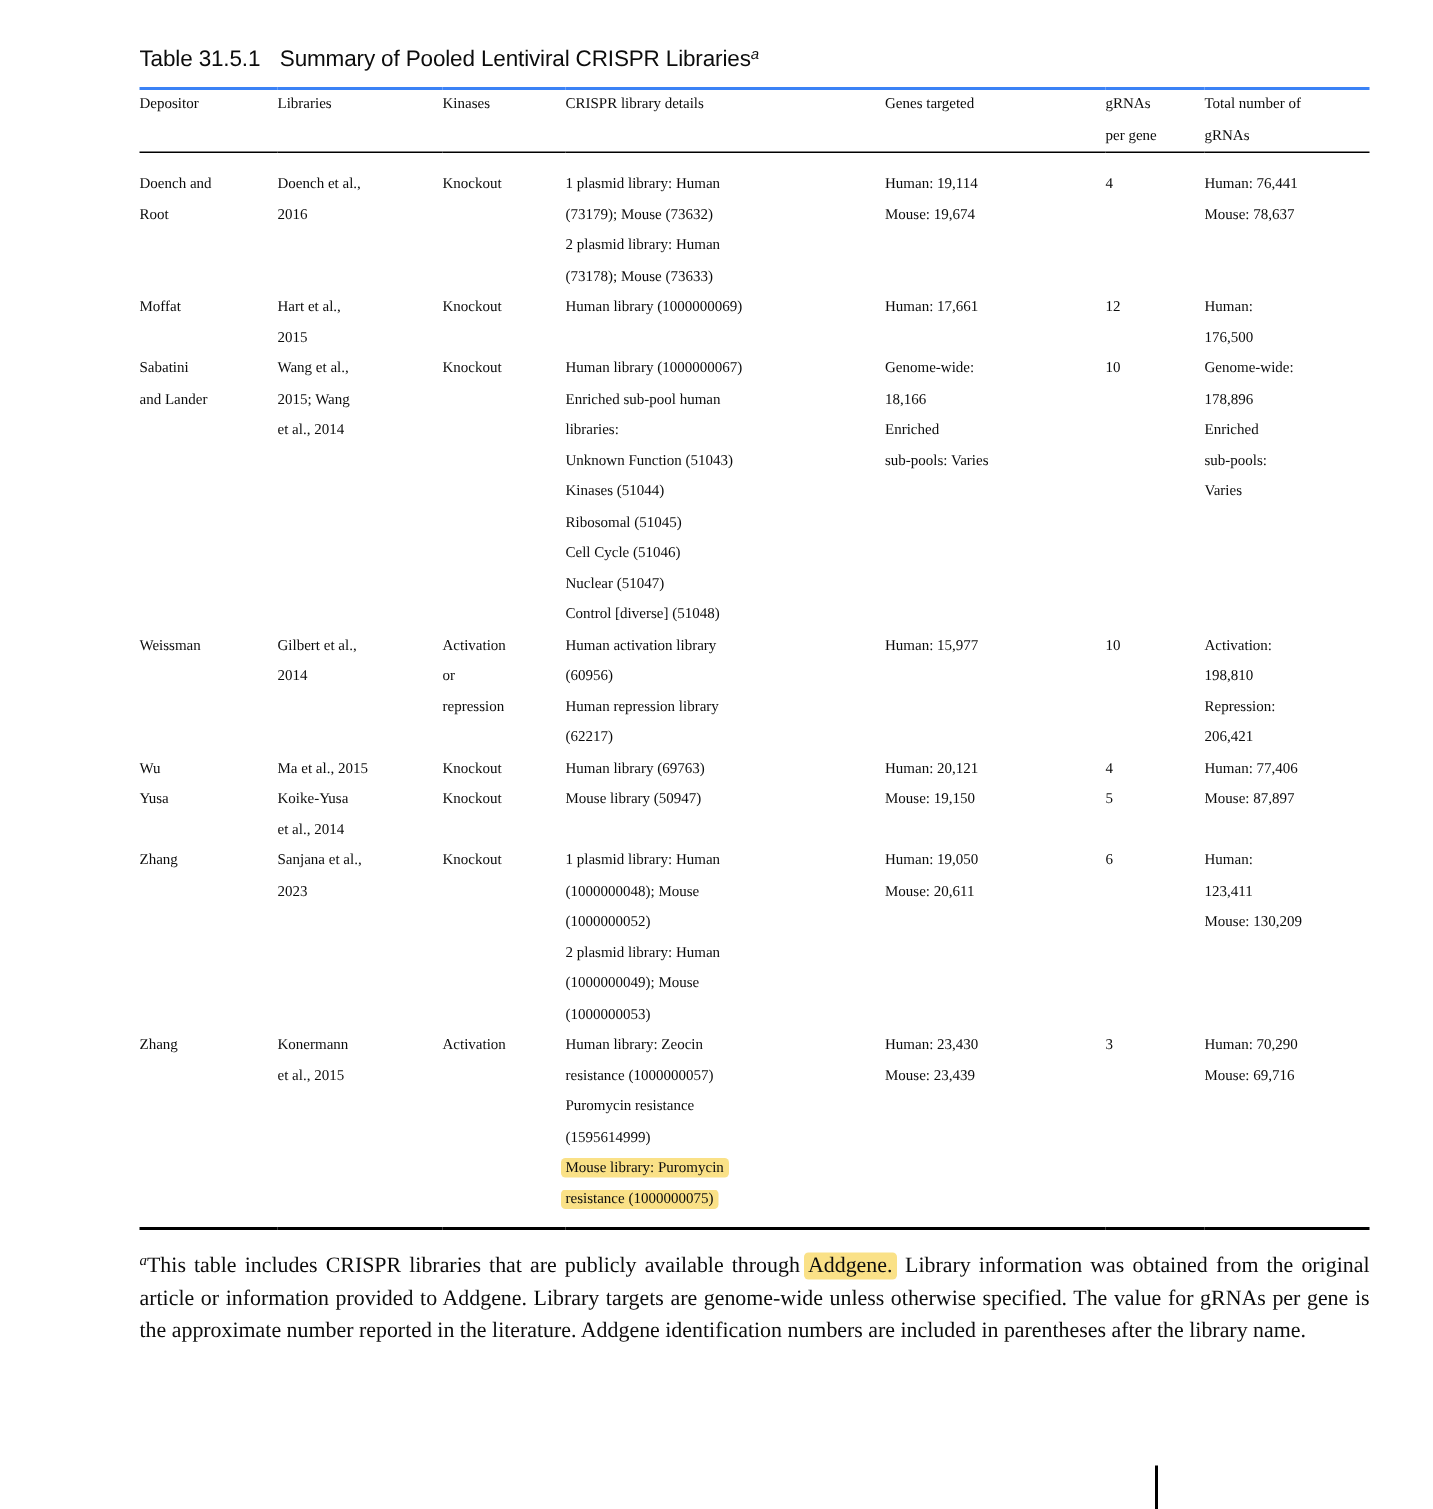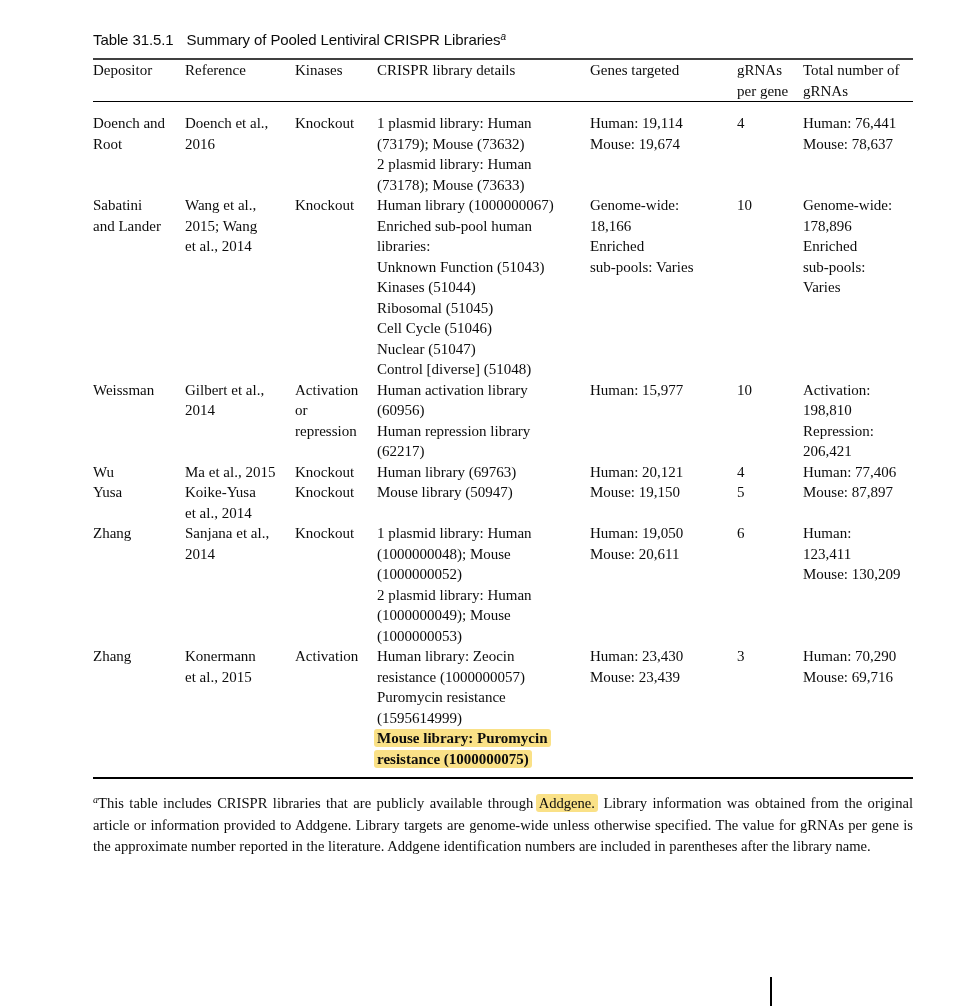--- a/index.html
+++ b/index.html
@@ -28,23 +28,23 @@
     font-size: 10px;
     font-style: italic;
     vertical-align: baseline;
     position: relative;
     top: -5px;
   }
   table.crispr {
     width: 820px;
     table-layout: fixed;
     border-collapse: collapse;
-    border-top: 2px solid #404040;
+    border-top: 2px solid #3b82f6;
     border-bottom: 2px solid #000;
-    font-size: 15px;
+    font-size: 10px;
     line-height: 20.5px;
   }
   table.crispr th, table.crispr td {
     vertical-align: top;
     text-align: left;
     font-weight: normal;
     white-space: pre-line;
     padding: 0 6px 0 0;
   }
   thead th {
@@ -92,21 +92,21 @@
         <col style="width:110px">
         <col style="width:82px">
       <col style="width:213px">
         <col style="width:147px">
         <col style="width:66px">
       <col style="width:110px">
     </colgroup>
     <thead>
       <tr>
         <th>Depositor</th>
-        <th>Reference</th>
+        <th>Libraries</th>
         <th>Kinases</th>
         <th>CRISPR library details</th>
         <th>Genes targeted</th>
         <th>gRNAs
 per gene</th>
         <th>Total number of
 gRNAs</th>
       </tr>
     </thead>
     <tbody>
@@ -118,20 +118,31 @@
         <td>Knockout</td>
         <td>1 plasmid library: Human
 (73179); Mouse (73632)
 2 plasmid library: Human
 (73178); Mouse (73633)</td>
         <td>Human: 19,114
 Mouse: 19,674</td>
         <td class="col-grnas-cell">4</td>
         <td>Human: 76,441
 Mouse: 78,637</td>
+      </tr>
+      <tr>
+        <td>Moffat</td>
+        <td>Hart et al.,
+2015</td>
+        <td>Knockout</td>
+        <td>Human library (1000000069)</td>
+        <td>Human: 17,661</td>
+        <td class="col-grnas-cell">12</td>
+        <td>Human:
+176,500</td>
       </tr>
       <tr>
         <td>Sabatini
 and Lander</td>
         <td>Wang et al.,
 2015; Wang
 et al., 2014</td>
         <td>Knockout</td>
         <td>Human library (1000000067)
 Enriched sub-pool human
@@ -186,21 +197,21 @@
 et al., 2014</td>
         <td>Knockout</td>
         <td>Mouse library (50947)</td>
         <td>Mouse: 19,150</td>
         <td class="col-grnas-cell">5</td>
         <td>Mouse: 87,897</td>
       </tr>
       <tr>
         <td>Zhang</td>
         <td>Sanjana et al.,
-2014</td>
+2023</td>
         <td>Knockout</td>
         <td>1 plasmid library: Human
 (1000000048); Mouse
 (1000000052)
 2 plasmid library: Human
 (1000000049); Mouse
 (1000000053)</td>
         <td>Human: 19,050
 Mouse: 20,611</td>
         <td class="col-grnas-cell">6</td>
@@ -210,21 +221,21 @@
       </tr>
       <tr>
         <td>Zhang</td>
         <td>Konermann
 et al., 2015</td>
         <td>Activation</td>
         <td><span>Human library: Zeocin
 resistance (1000000057)
 Puromycin resistance
 (1595614999)
-</span><span class="hl" style="background: rgb(250, 225, 135); font-weight: bold;">Mouse library: Puromycin
+</span><span class="hl" style="background: rgb(250, 225, 135);">Mouse library: Puromycin
 resistance (1000000075)</span></td>
         <td>Human: 23,430
 Mouse: 23,439</td>
         <td class="col-grnas-cell">3</td>
         <td>Human: 70,290
 Mouse: 69,716</td>
       </tr>
     </tbody>
   </table>
 

